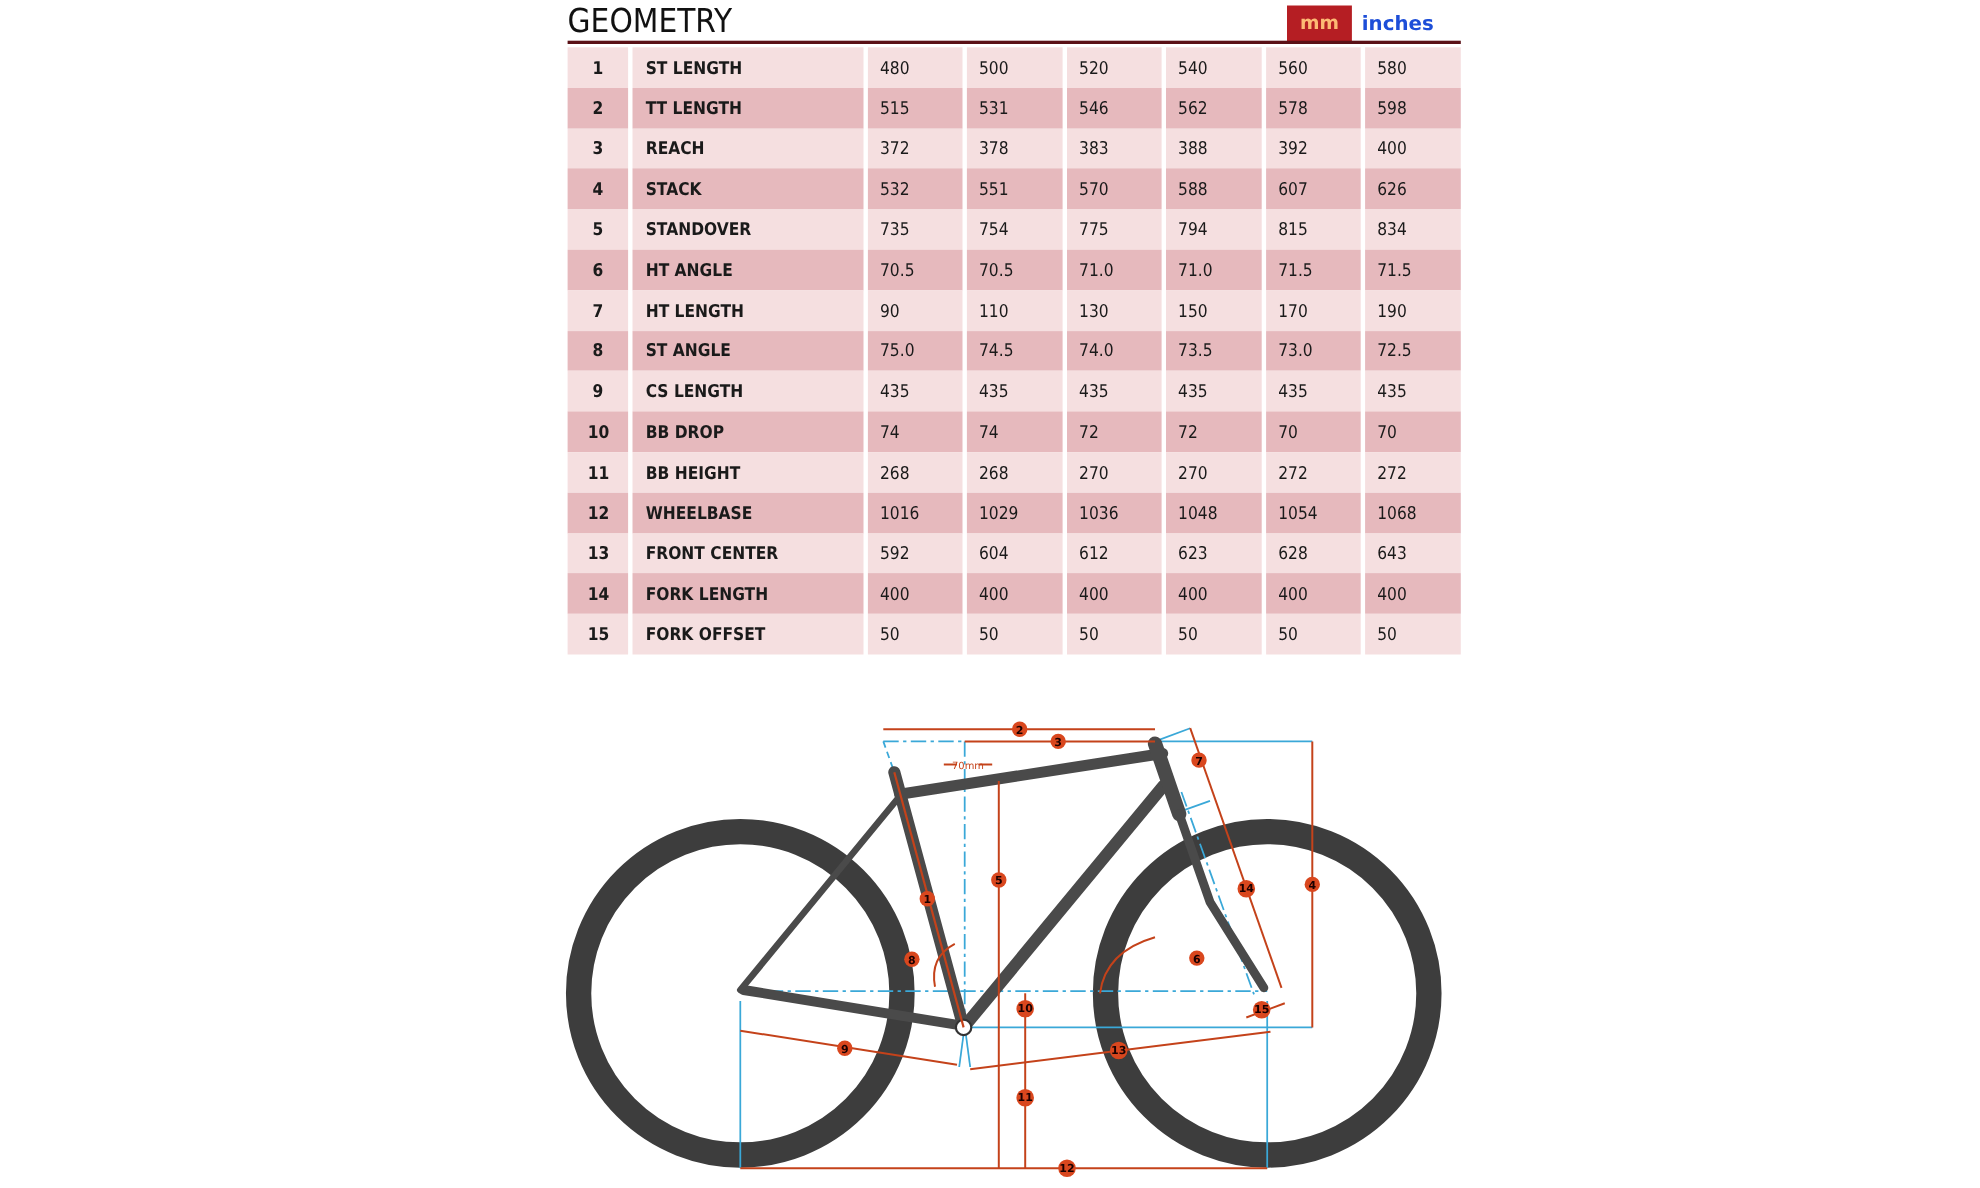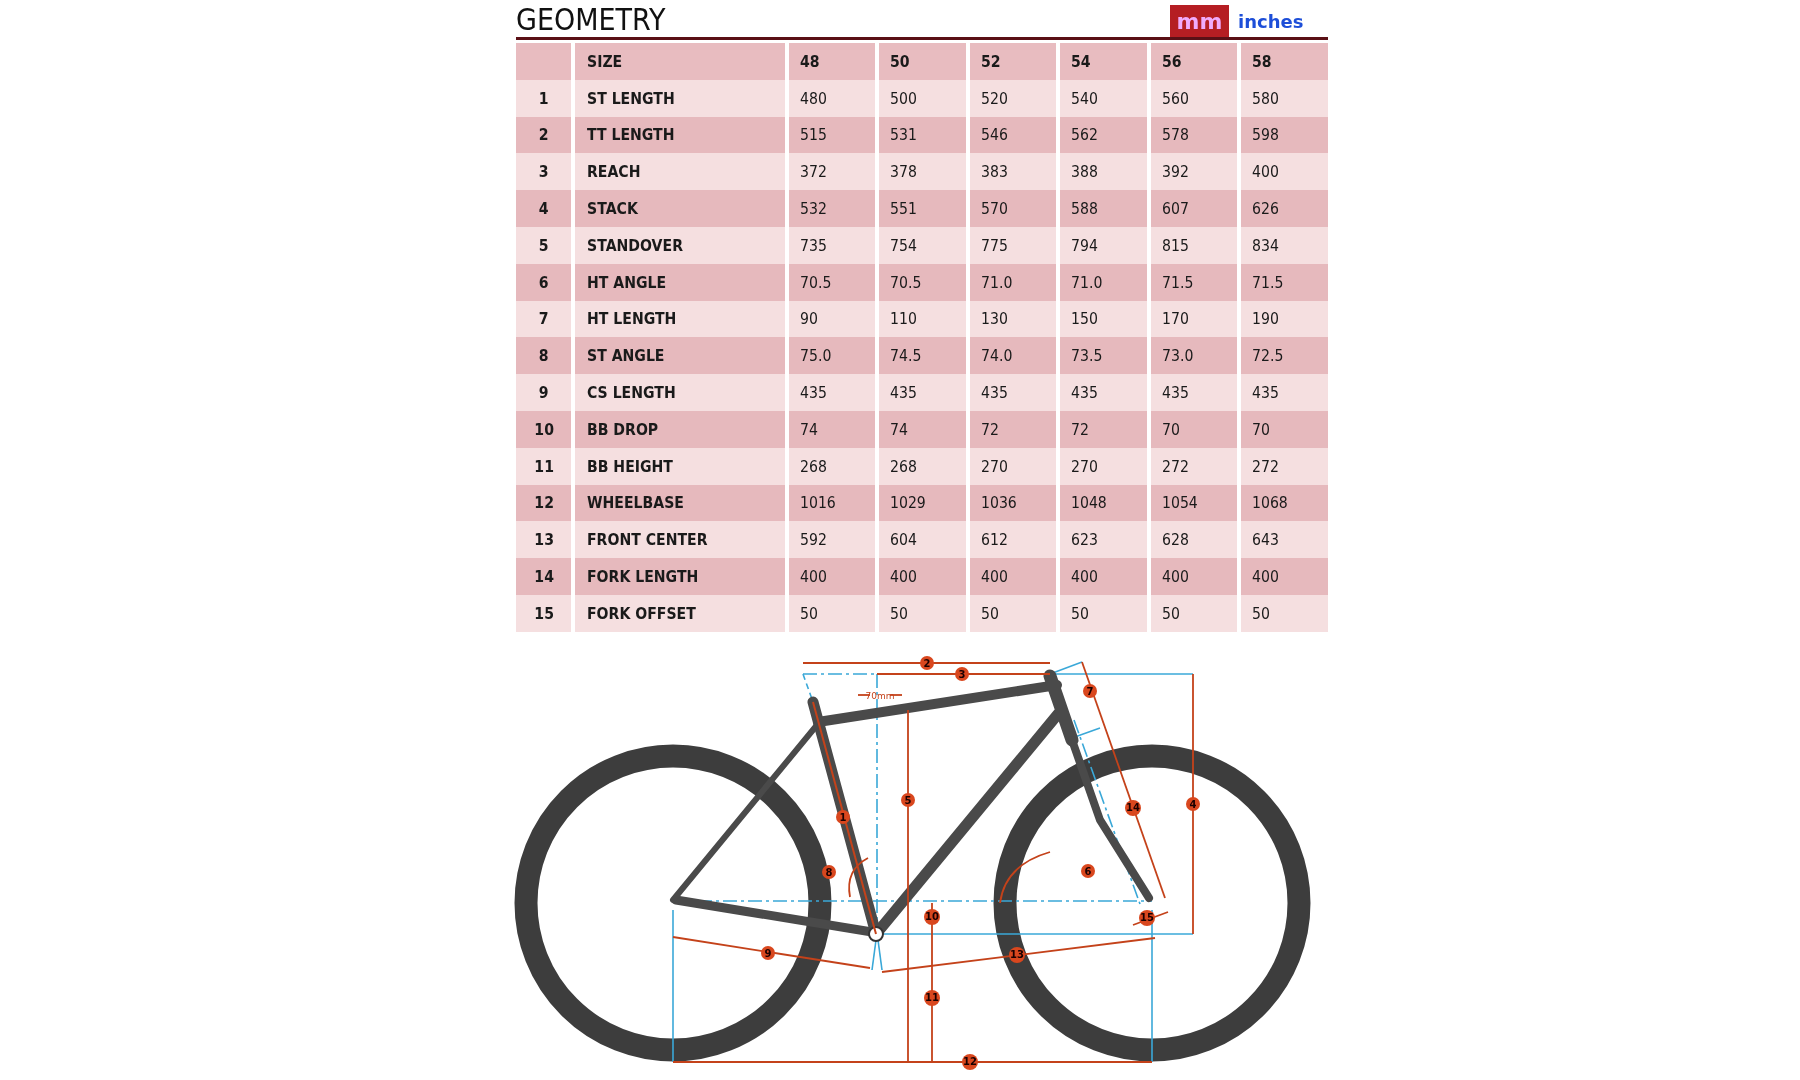--- a/index.html
+++ b/index.html
@@ -1,21 +1,21 @@
 <!DOCTYPE html>
 <html><head>
 <meta charset="utf-8">
 <style>
   html, body { margin:0; padding:0; background:#ffffff; }
   body { width:1800px; height:1080px; position:relative; overflow:hidden;
          font-family:"DejaVu Sans Condensed","DejaVu Sans", sans-serif; }
   .title { position:absolute; left:516px; top:2px; font-size:30px; color:#111;
            font-family:"DejaVu Sans", sans-serif; letter-spacing:0px; transform:scaleX(0.9); transform-origin:left; }
   .unit-mm { position:absolute; left:1170px; top:5px; width:59px; height:33px; background:#b51e23;
-             color:#f0abfc; font-weight:bold; font-size:22px; text-align:center; line-height:33px;
+             color:#fdba74; font-weight:bold; font-size:17px; text-align:center; line-height:33px;
              font-family:"DejaVu Sans", sans-serif; }
   .unit-in { position:absolute; left:1238px; top:5px; height:33px; color:#1d4ed8; font-weight:bold;
              font-size:18px; line-height:33px; font-family:"DejaVu Sans", sans-serif; }
   .rule { position:absolute; left:516px; top:37px; width:812px; height:3px; background:#5a1016; }
   table.geo { position:absolute; left:516px; top:43px; border-collapse:separate; border-spacing:4px 0;
               margin-left:-4px; width:820px; table-layout:fixed; }
   table.geo td { height:36.8px; padding:0; font-size:16px; font-weight:bold; color:#1a1a1a;
                  font-family:"DejaVu Sans", sans-serif; transform-origin:left; }
   table.geo col.c-num { width:55px; }
   table.geo col.c-label { width:208px; }
@@ -45,30 +45,20 @@
     <col class="c-num">
       <col class="c-label">
     <col class="c-val">
       <col class="c-val">
       <col class="c-val">
       <col class="c-val">
       <col class="c-val">
       <col class="c-val">
   </colgroup>
   <tbody id="geo-body">
-    <tr class="head">
-      <td class="num"></td>
-      <td class="lbl"><span class="cond">SIZE</span></td>
-      <td class="val"><span class="cond">48</span></td>
-      <td class="val"><span class="cond">50</span></td>
-      <td class="val"><span class="cond">52</span></td>
-      <td class="val"><span class="cond">54</span></td>
-      <td class="val"><span class="cond">56</span></td>
-      <td class="val"><span class="cond">58</span></td>
-    </tr>
   <tr class="light">
         <td class="num"><span class="cond">1</span></td>
         <td class="lbl"><span class="cond">ST LENGTH</span></td>
         <td class="val"><span class="cond">480</span></td>
         <td class="val"><span class="cond">500</span></td>
         <td class="val"><span class="cond">520</span></td>
         <td class="val"><span class="cond">540</span></td>
         <td class="val"><span class="cond">560</span></td>
         <td class="val"><span class="cond">580</span></td>
       </tr>

